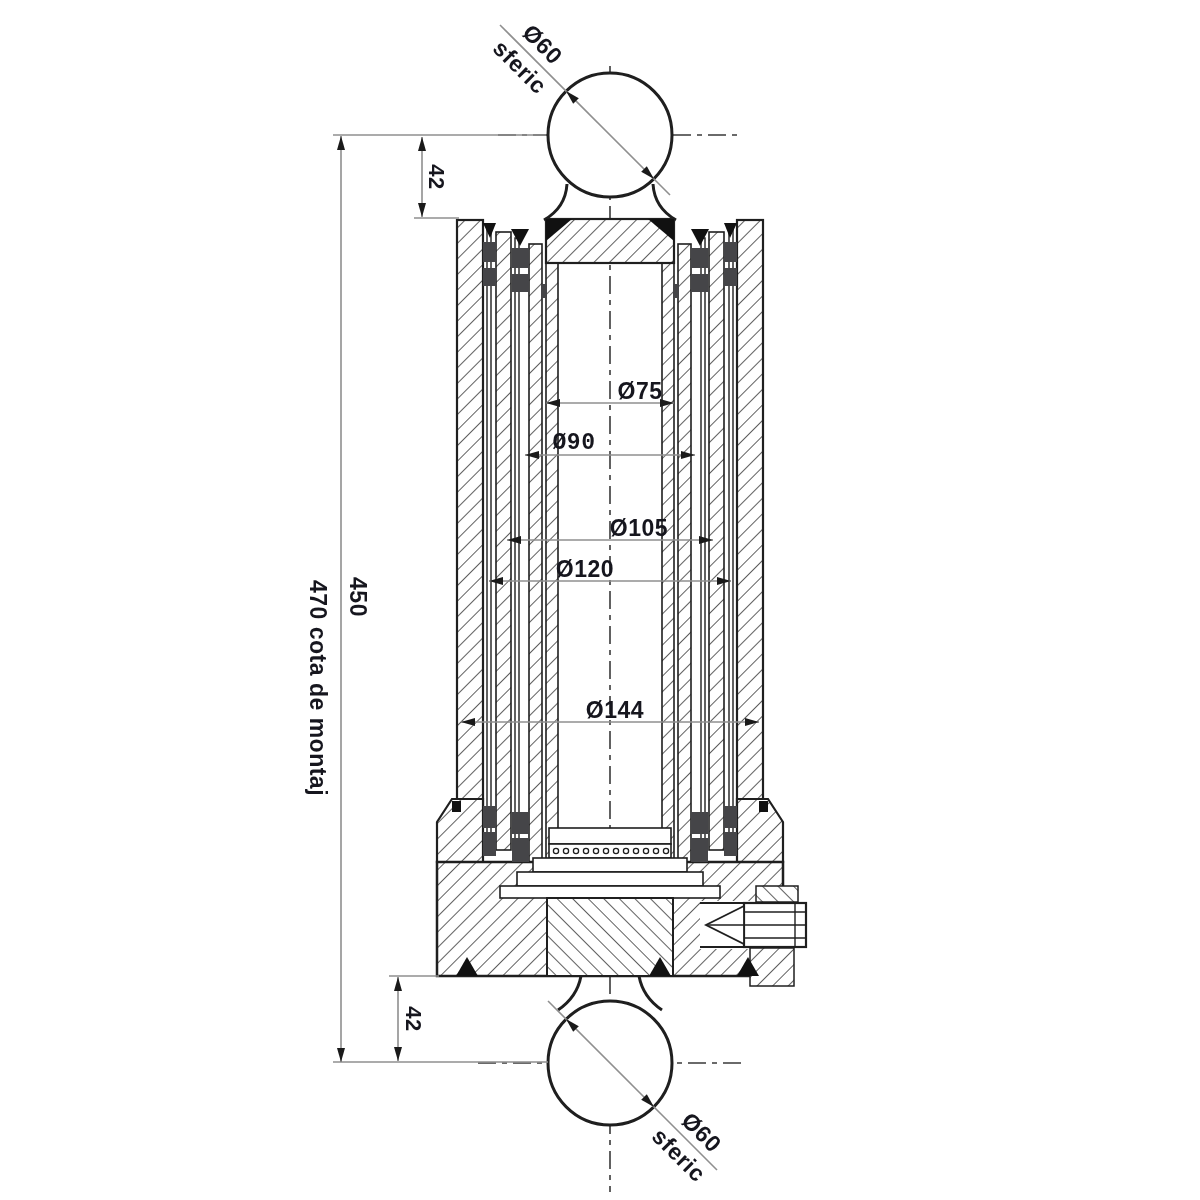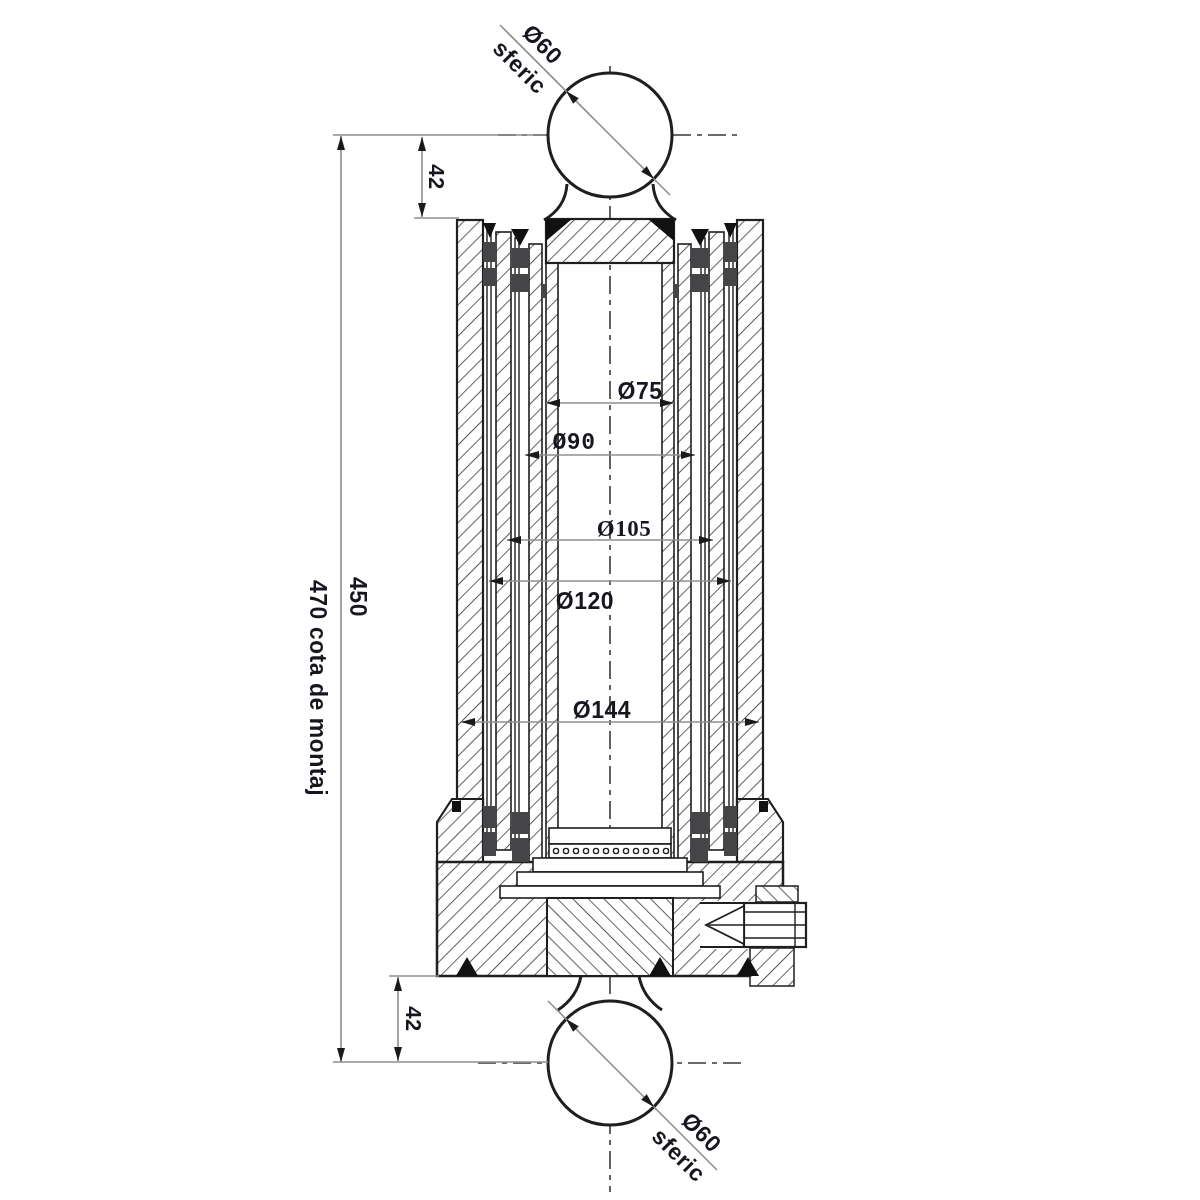--- a/index.html
+++ b/index.html
@@ -217,17 +217,17 @@
   <span>sferic</span>
 </div>
 
 <div class="lbl small" style="left:436px;top:177px;--r:90deg;">42</div>
 <div class="lbl small" style="left:413px;top:1019px;--r:90deg;">42</div>
 <div class="lbl" style="left:357px;top:597px;--r:90deg;">450</div>
 <div class="lbl" style="left:317px;top:688px;--r:90deg;">470 cota de montaj</div>
 
 <div class="lbl" style="left:640px;top:391px;">Ø75</div>
 <div class="lbl" style="left:574px;top:443px;font-family:Liberation Mono, monospace;">Ø90</div>
-<div class="lbl" style="left:624px;top:528px;font-family:Liberation Serif, serif;">Ø105</div>
-<div class="lbl" style="left:585px;top:569px;margin-top:32px;">Ø120</div>
-<div class="lbl" style="left:602px;top:710px;">Ø144</div>
+<div class="lbl" style="left:639px;top:528px;">Ø105</div>
+<div class="lbl" style="left:585px;top:569px;">Ø120</div>
+<div class="lbl" style="left:615px;top:710px;">Ø144</div>
 
 </div>
 
 </body></html>

